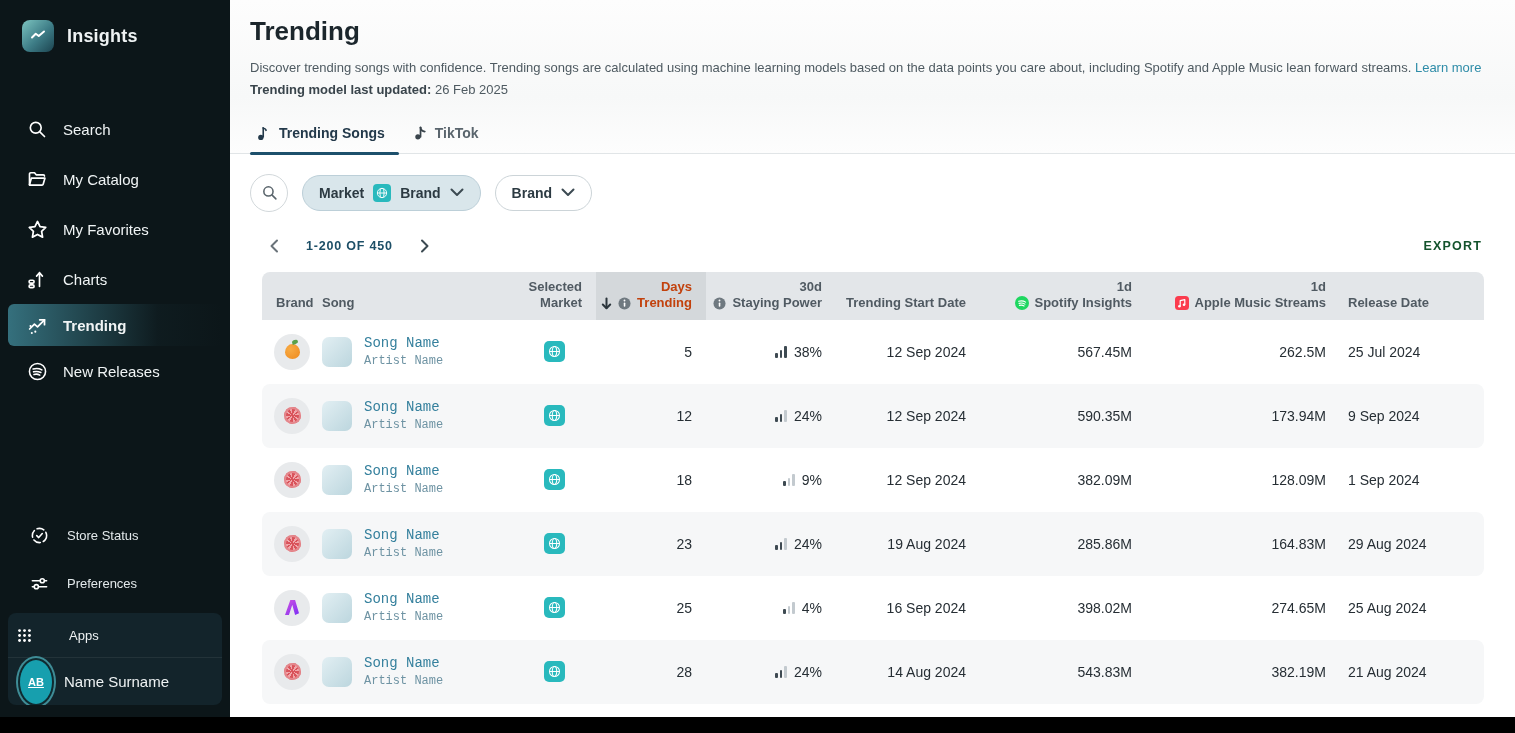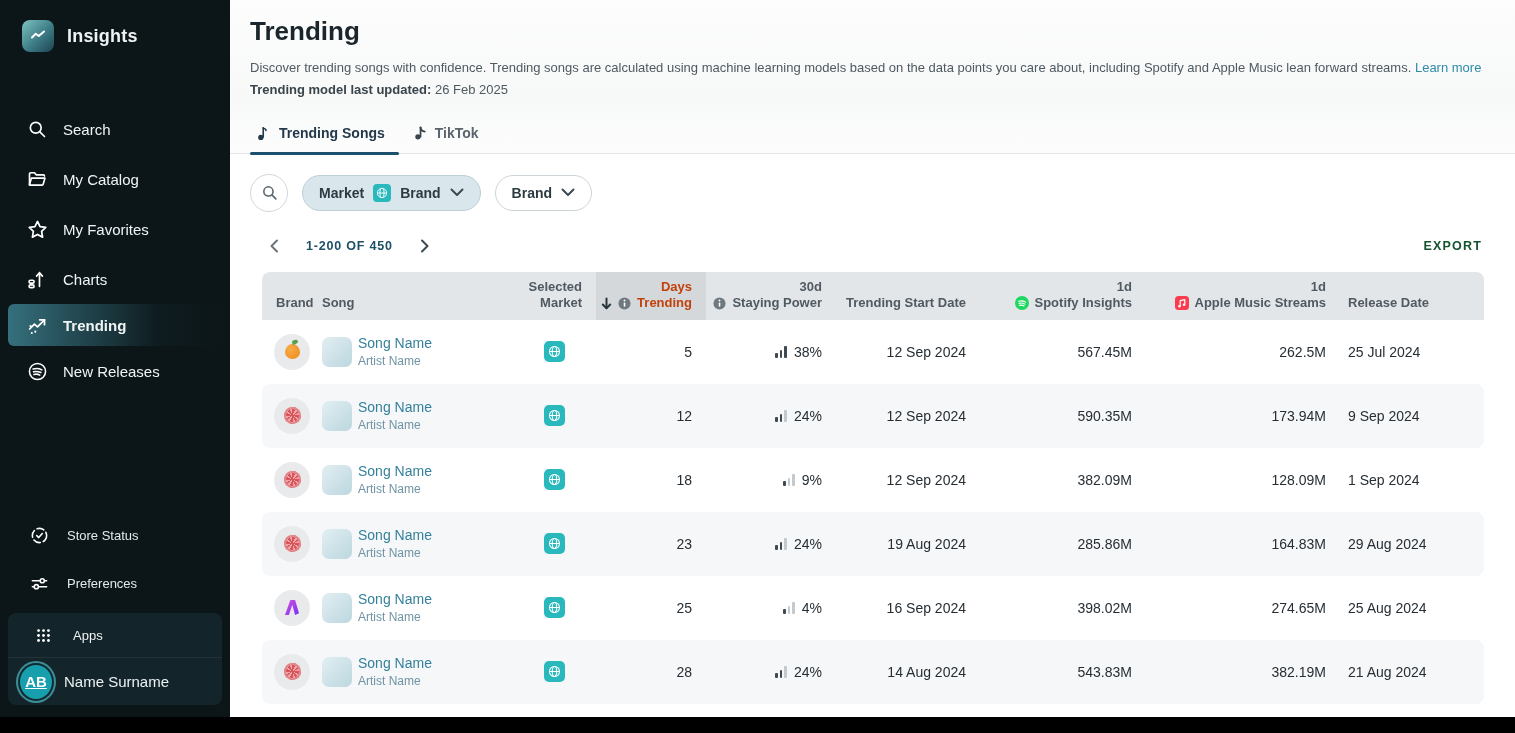--- a/index.html
+++ b/index.html
@@ -11,23 +11,23 @@
   .logo-row { display:flex; align-items:center; gap:13px; padding:20px 0 20px 22px; }
   .logo-tile { width:32px; height:32px; border-radius:8px; background:linear-gradient(135deg,#7cc4c0 0%,#3d7c86 55%,#1c4450 100%); display:flex; align-items:center; justify-content:center; }
   .logo-title { font-size:18px; font-weight:700; letter-spacing:.2px; }
   .nav { margin-top:32px; display:flex; flex-direction:column; }
   .nav-item { display:flex; align-items:center; gap:15px; height:50px; padding-left:26px; font-size:15px; font-weight:500; color:#f0f4f5; cursor:pointer; }
   .nav-item.active { margin:0 8px; padding-left:18px; height:42px; border-radius:6px; background:linear-gradient(90deg,#35707d 0%,rgba(22,44,50,.25) 70%,rgba(12,22,25,0) 100%); font-weight:700; }
   .nav-icon { width:22px; height:22px; display:flex; align-items:center; justify-content:center; flex-shrink:0; }
   .secondary { margin-top:auto; display:flex; flex-direction:column; }
   .sec-item { display:flex; align-items:center; gap:17px; height:48px; padding-left:28px; font-size:13px; font-weight:500; color:#e3e9eb; cursor:pointer; }
   .bottom-panel { margin:6px 8px 12px 8px; background:#13242b; border-radius:8px; overflow:hidden; }
-  .apps-row { display:flex; align-items:center; gap:19px; height:45px; padding-left:24px; font-size:13px; font-weight:500; cursor:pointer; border-bottom:1px solid rgba(255,255,255,.07); }
+  .apps-row { display:flex; align-items:center; gap:34px; height:45px; padding-left:5px; font-size:13px; font-weight:500; cursor:pointer; border-bottom:1px solid rgba(255,255,255,.07); }
   .user-row { display:flex; align-items:center; gap:12px; height:47px; padding-left:12px; font-size:15px; font-weight:500; cursor:pointer; }
-  .avatar { width:32px; height:34px; border-radius:50%; background:#179fae; color:#fff; font-size:15px; font-weight:700; display:flex; align-items:center; justify-content:center; box-shadow:0 0 0 2px #0f2a30, 0 0 0 4px #3f8d97;text-decoration:underline; }
+  .avatar { width:32px; height:44px; border-radius:50%; background:#179fae; color:#fff; font-size:11px; font-weight:700; display:flex; align-items:center; justify-content:center; box-shadow:0 0 0 2px #0f2a30, 0 0 0 4px #3f8d97;text-decoration:underline; }
 
   
   .main { flex:1; background:#fff; overflow:hidden; }
   .page-head { padding:16px 20px 0 20px; background:linear-gradient(#fdfdfd,#f7f8f8); }
   .page-title { font-size:26px; font-weight:800; color:#1b262c; }
   .page-desc { margin-top:12px; font-size:13px; color:#4e5a61; line-height:1.35; white-space:nowrap; }
   .learn-more { color:#2e8ca8; text-decoration:none; cursor:pointer; }
   .desc-line2 { margin-top:5px; font-size:13px; color:#4e5a61; }
   .desc-line2 b { color:#39444b; }
 
@@ -62,21 +62,21 @@
   .th.col-brand { padding-left:14px; }
   .th.col-song { padding-left:0; }
   .th.col-release { padding-left:8px; }
 
   .row { height:64px; cursor:pointer; }
   .row.alt { background:#f6f7f8; border-radius:8px; }
   .cell { font-size:14px; color:#262e34; }
   .cell.right { text-align:right; padding-right:14px; }
   .brand-cell { display:flex; justify-content:center; }
   .brand-circ { width:36px; height:36px; border-radius:50%; background:#e8eaec; display:flex; align-items:center; justify-content:center; }
-  .song-cell { display:flex; align-items:center; gap:6px; }
+  .song-cell { display:flex; align-items:center; gap:12px;font-family:Liberation Mono, monospace; }
   .album { width:30px; height:30px; border-radius:7px; background:linear-gradient(135deg,#e2eff3 0%,#bcd6de 100%); flex-shrink:0; }
   .song-name { font-size:14px; font-weight:500; color:#35809d; line-height:1.4; }
   .artist-name { font-size:12px; color:#6e93a3; line-height:1.3; }
   .market-cell { display:flex; justify-content:center; }
   .market-chip { width:21px; height:21px; border-radius:5px; background:#29b9bd; display:flex; align-items:center; justify-content:center; }
   .staying-cell { display:flex; align-items:center; justify-content:flex-end; gap:7px; padding-right:14px; }
   .sp-bars { display:flex; align-items:flex-end; gap:2px; height:12px; }
   .sp-bar { width:2.5px; border-radius:1px; background:#c3cacf; }
   .sp-bar:nth-child(1){height:5px;} .sp-bar:nth-child(2){height:8px;} .sp-bar:nth-child(3){height:12px;}
   .sp-bar.filled { background:#3e4a52; }

